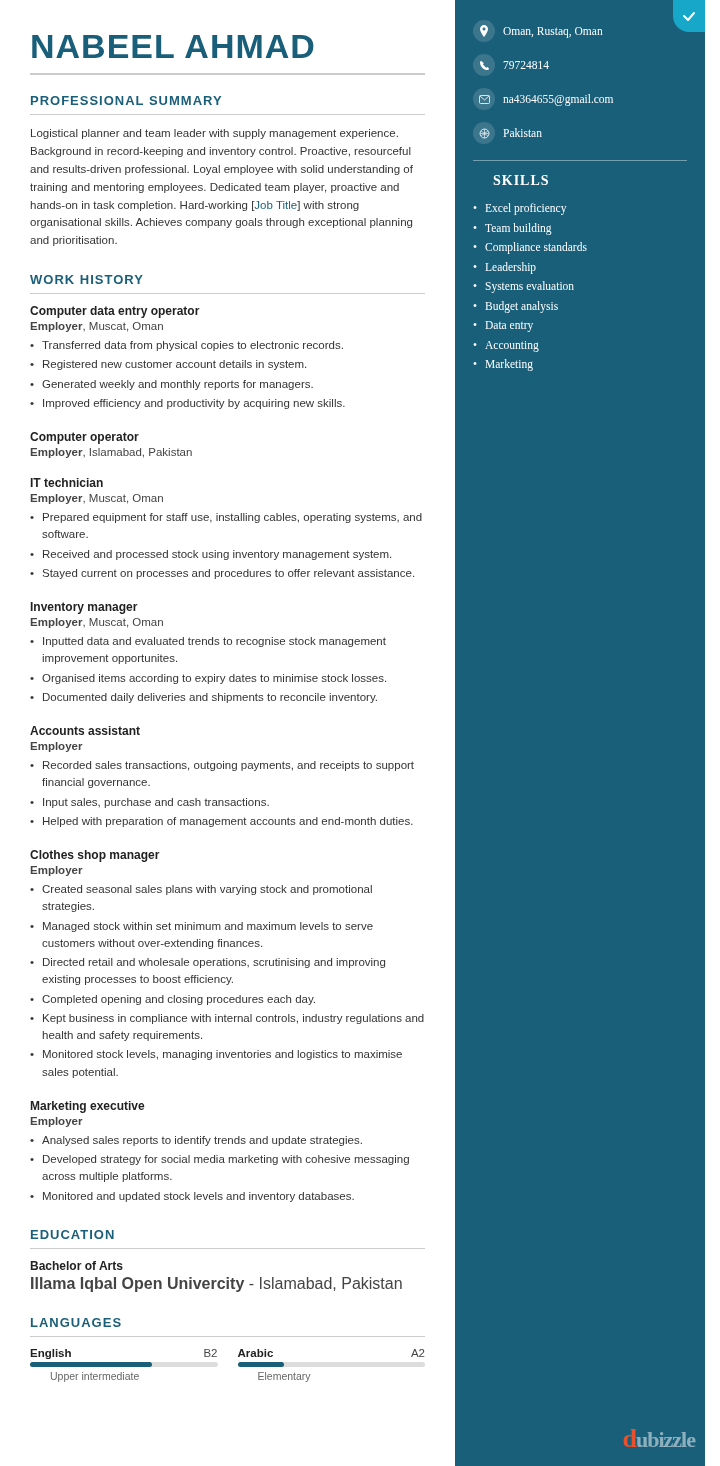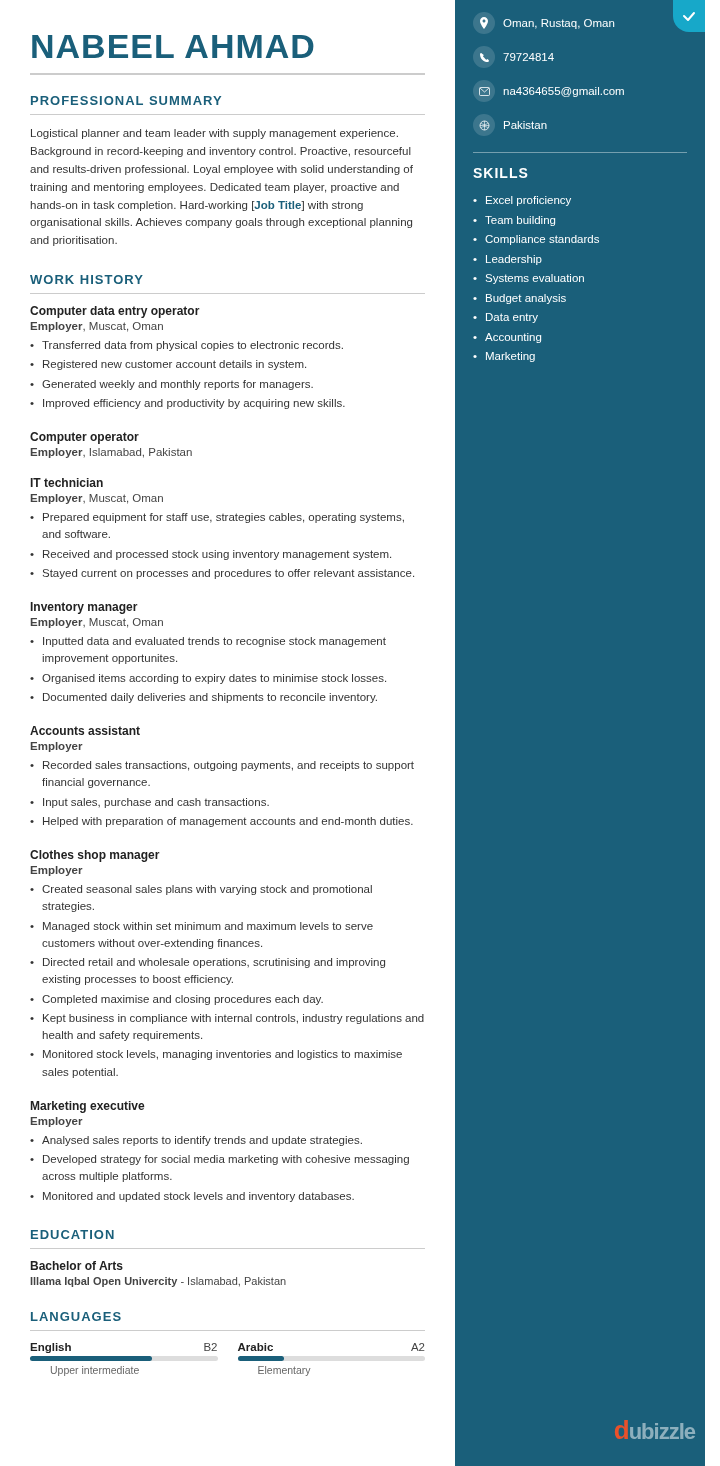--- a/index.html
+++ b/index.html
@@ -16,23 +16,24 @@
     .left-col {
       width: 455px;
       padding: 28px 30px 30px 30px;
       background: #fff;
     }
 
     
     .right-col {
       width: 250px;
       background: #1a5f7a;
-      padding: 12px 18px;
+      padding: 20px 18px;
       color: #fff;
       position: relative;
+      font-family: Liberation Serif, serif;
     }
 
     
     .name {
       font-size: 34px;
       font-weight: 900;
       color: #1a5f7a;
       text-transform: uppercase;
       letter-spacing: 1px;
       line-height: 1.1;
@@ -69,21 +70,20 @@
     
     .summary-text {
       font-size: 11.5px;
       color: #333;
       line-height: 1.55;
     }
 
     .summary-text .job-title-highlight {
       color: #1a5f7a;
       font-style: normal;
-      font-weight: bold;
     }
 
     
     .job-block {
       margin-bottom: 18px;
     }
 
     .job-title {
       font-weight: 700;
       font-size: 12px;
@@ -124,21 +124,21 @@
 
     
     .edu-degree {
       font-weight: 700;
       font-size: 12px;
       color: #222;
       margin-bottom: 2px;
     }
 
     .edu-institution {
-      font-size: 11px;
+      font-size: 16px;
       color: #444;
     }
 
     .edu-institution span.inst-name {
       font-weight: 700;
     }
 
     
     .language-row {
       display: flex;
@@ -218,20 +218,21 @@
       margin: 16px 0 12px 0;
     }
 
     .skills-title {
       font-size: 14px;
       font-weight: 700;
       color: #fff;
       text-transform: uppercase;
       letter-spacing: 1px;
       margin-bottom: 10px;
+      margin-left: 20px;
     }
 
     .skills-list {
       list-style: none;
       padding: 0;
     }
 
     .skills-list li {
       font-size: 11.5px;
       color: #fff;
@@ -257,21 +258,21 @@
       border-radius: 0 0 0 16px;
       display: flex;
       align-items: center;
       justify-content: center;
       font-size: 14px;
       color: #fff;
     }
 
     .dubizzle-watermark {
       position: absolute;
-      bottom: 20px;
+      bottom: 12px;
       right: 10px;
       font-size: 22px;
       font-weight: 900;
       color: rgba(255,255,255,0.5);
       letter-spacing: -1px;
       margin-top: 45px;
     }
 
     .dubizzle-d {
       color: #e8512b;
@@ -311,21 +312,21 @@
           </ul>
         </div>
         <div class="job-block">
           <div class="job-title">Computer operator</div>
           <div class="job-employer"><span class="employer-label">Employer</span>, Islamabad, Pakistan</div>
         </div>
         <div class="job-block">
           <div class="job-title">IT technician</div>
           <div class="job-employer"><span class="employer-label">Employer</span>, Muscat, Oman</div>
           <ul class="job-bullets">
-            <li>Prepared equipment for staff use, strategies cables, operating systems, and software.</li>
+            <li>Prepared equipment for staff use, installing cables, operating systems, and software.</li>
             <li>Received and processed stock using inventory management system.</li>
             <li>Stayed current on processes and procedures to offer relevant assistance.</li>
           </ul>
         </div>
         <div class="job-block">
           <div class="job-title">Inventory manager</div>
           <div class="job-employer"><span class="employer-label">Employer</span>, Muscat, Oman</div>
           <ul class="job-bullets">
             <li>Inputted data and evaluated trends to recognise stock management improvement opportunites.</li>
             <li>Organised items according to expiry dates to minimise stock losses.</li>
@@ -341,21 +342,21 @@
             <li>Helped with preparation of management accounts and end-month duties.</li>
           </ul>
         </div>
         <div class="job-block">
           <div class="job-title">Clothes shop manager</div>
           <div class="job-employer"><span class="employer-label">Employer</span></div>
           <ul class="job-bullets">
             <li>Created seasonal sales plans with varying stock and promotional strategies.</li>
             <li>Managed stock within set minimum and maximum levels to serve customers without over-extending finances.</li>
             <li>Directed retail and wholesale operations, scrutinising and improving existing processes to boost efficiency.</li>
-            <li>Completed maximise and closing procedures each day.</li>
+            <li>Completed opening and closing procedures each day.</li>
             <li>Kept business in compliance with internal controls, industry regulations and health and safety requirements.</li>
             <li>Monitored stock levels, managing inventories and logistics to maximise sales potential.</li>
           </ul>
         </div>
         <div class="job-block">
           <div class="job-title">Marketing executive</div>
           <div class="job-employer"><span class="employer-label">Employer</span></div>
           <ul class="job-bullets">
             <li>Analysed sales reports to identify trends and update strategies.</li>
             <li>Developed strategy for social media marketing with cohesive messaging across multiple platforms.</li>

